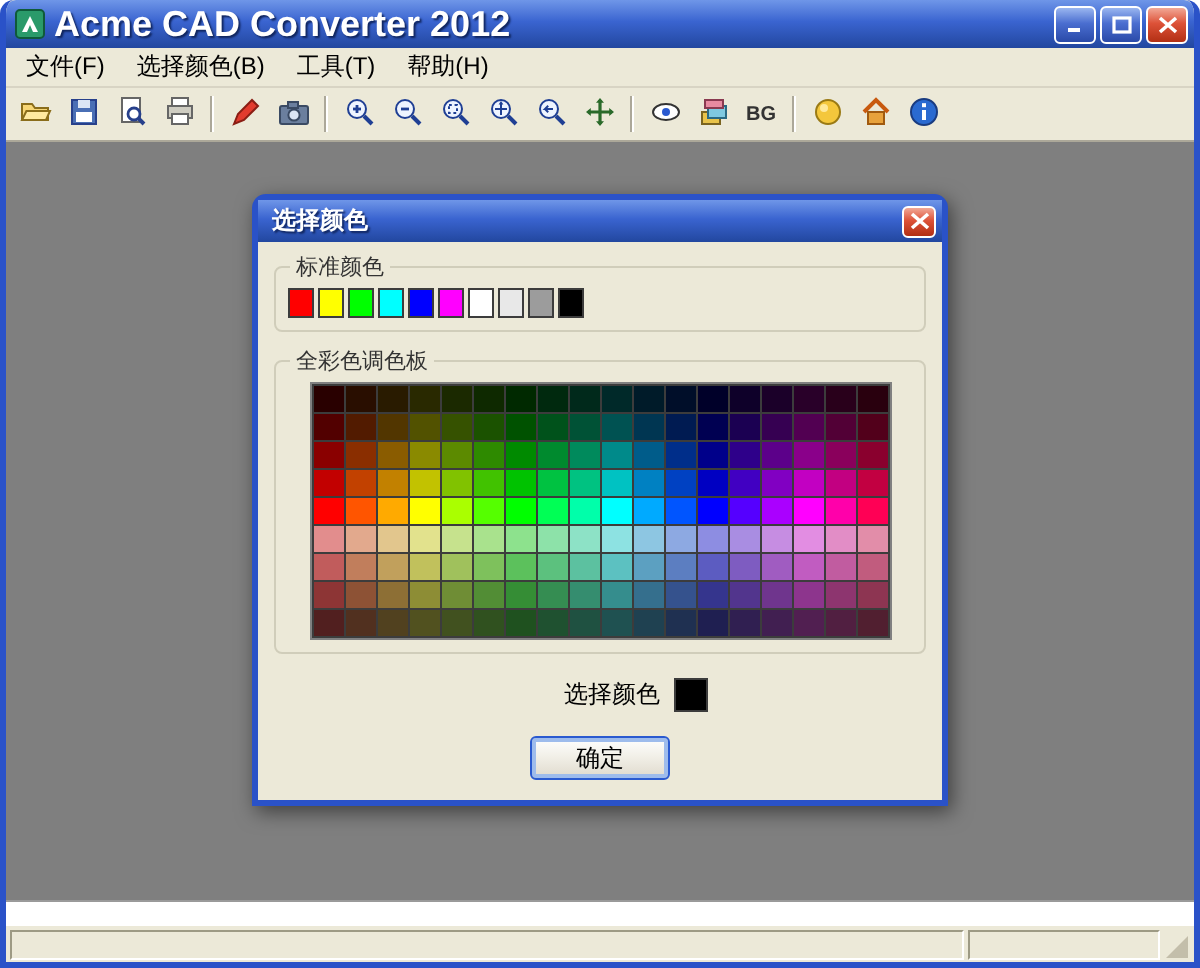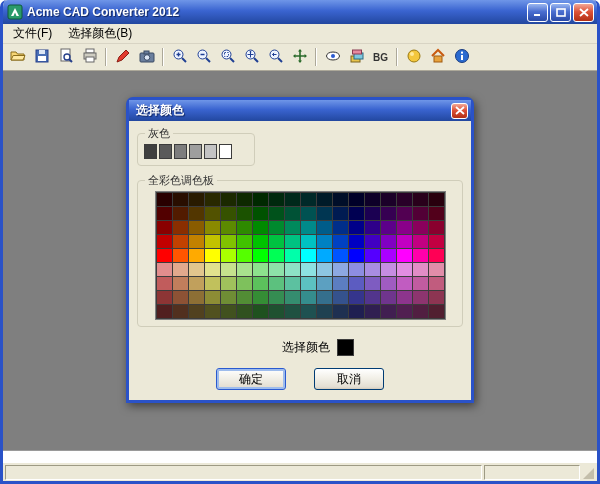--- a/index.html
+++ b/index.html
@@ -7,21 +7,21 @@
 
   .window{width:600px;height:484px;display:flex;flex-direction:column;
     border:3px solid #2a52c8;border-top:0;border-radius:7px 7px 0 0;
     background:#ECE9D8;overflow:hidden;}
 
   
   .titlebar{height:24px;flex:0 0 24px;display:flex;align-items:center;padding:0 3px 0 4px;
     background:linear-gradient(180deg,#6f96e8 0%,#3a64d0 45%,#22479f 100%);
     border-radius:5px 5px 0 0;}
   .app-icon{width:16px;height:16px;margin-right:4px;flex:0 0 16px;}
-  .title-text{color:#fff;font-weight:bold;font-size:12px;text-shadow:1px 1px 1px #10255e;
+  .title-text{color:#fff;font-weight:bold;font-size:18px;text-shadow:1px 1px 1px #10255e;
     flex:1;white-space:nowrap;overflow:hidden;}
   .winbtn{width:21px;height:19px;margin-left:2px;border:1px solid #fff;border-radius:3px;
     display:flex;align-items:center;justify-content:center;padding:0;cursor:default;
     background:linear-gradient(180deg,#9ab6f0 0%,#4a6ed0 45%,#2a4aa8 100%);}
   .winbtn.close{background:linear-gradient(180deg,#f2a896 0%,#dd5238 45%,#b22f14 100%);}
 
   
   .menubar{height:20px;flex:0 0 20px;display:flex;align-items:center;background:#ECE9D8;
     border-bottom:1px solid #d8d4c4;padding-left:2px;}
   .menu-item{padding:2px 8px;cursor:default;}
@@ -115,20 +115,22 @@
     <button class="winbtn close">
       <svg width="10" height="9" viewBox="0 0 10 9">
           <path d="M1 1l8 7M9 1L1 8" stroke="#fff" stroke-width="1.8"></path>
         </svg>
     </button>
   </div>
 
   <div class="menubar">
     <span class="menu-item">文件(F)</span>
     <span class="menu-item">选择颜色(B)</span>
+    <span class="menu-item">工具(T)</span>
+    <span class="menu-item">帮助(H)</span>
   </div>
 
   <div class="toolbar">
     <button class="tbtn">
         <span><svg width="16" height="16" viewBox="0 0 16 16">
             <path d="M1 12V4h5l1.5 2H14v6z" fill="#f7d675" stroke="#8a6d1b"></path>
             <path d="M1 12l2.2-4.5H15L13 12z" fill="#ffe9a0" stroke="#8a6d1b"></path>
           </svg></span>
       </button>
     <button class="tbtn">
@@ -254,29 +256,33 @@
         <span class="dlg-title">选择颜色</span>
         <button class="dlg-close">
           <svg width="10" height="9" viewBox="0 0 10 9">
               <path d="M1 1l8 7M9 1L1 8" stroke="#fff" stroke-width="1.8"></path>
             </svg>
         </button>
       </div>
       <div class="dlg-body">
 
         <div class="group-row">
-          <div class="group group-gray">
-            <span class="group-label">灰色</span>
+          <div class="group group-std">
+            <span class="group-label">标准颜色</span>
             <div class="swatch-row">
-                <div class="swatch" style="background: rgb(63, 63, 63);"></div>
-                <div class="swatch" style="background: rgb(90, 90, 90);"></div>
-                <div class="swatch" style="background: rgb(125, 125, 125);"></div>
-                <div class="swatch" style="background: rgb(158, 158, 158);"></div>
-                <div class="swatch" style="background: rgb(195, 195, 195);"></div>
+                <div class="swatch" style="background: rgb(255, 0, 0);"></div>
+                <div class="swatch" style="background: rgb(255, 255, 0);"></div>
+                <div class="swatch" style="background: rgb(0, 255, 0);"></div>
+                <div class="swatch" style="background: rgb(0, 255, 255);"></div>
+                <div class="swatch" style="background: rgb(0, 0, 255);"></div>
+                <div class="swatch" style="background: rgb(255, 0, 255);"></div>
                 <div class="swatch" style="background: rgb(255, 255, 255);"></div>
+                <div class="swatch" style="background: rgb(232, 232, 232);"></div>
+                <div class="swatch" style="background: rgb(156, 156, 156);"></div>
+                <div class="swatch" style="background: rgb(0, 0, 0);"></div>
               </div>
           </div>
         </div>
 
         <div class="group group-palette">
           <span class="group-label">全彩色调色板</span>
           <div class="palette-grid">
               <div class="pcell" style="background: rgb(41, 0, 0);"></div>
               <div class="pcell" style="background: rgb(41, 14, 0);"></div>
               <div class="pcell" style="background: rgb(41, 27, 0);"></div>
@@ -442,21 +448,20 @@
             </div>
         </div>
 
         <div class="selected-row">
           <span class="sel-label">选择颜色</span>
           <span class="sel-swatch" style="background: rgb(0, 0, 0);"></span>
         </div>
 
         <div class="btn-row">
           <button class="xpbtn default">确定</button>
-          <button class="xpbtn">取消</button>
         </div>
 
       </div>
     </div>
   </div>
 
   <div class="bottom-strip"></div>
 
   <div class="statusbar">
     <div class="status-pane status-left"></div>

